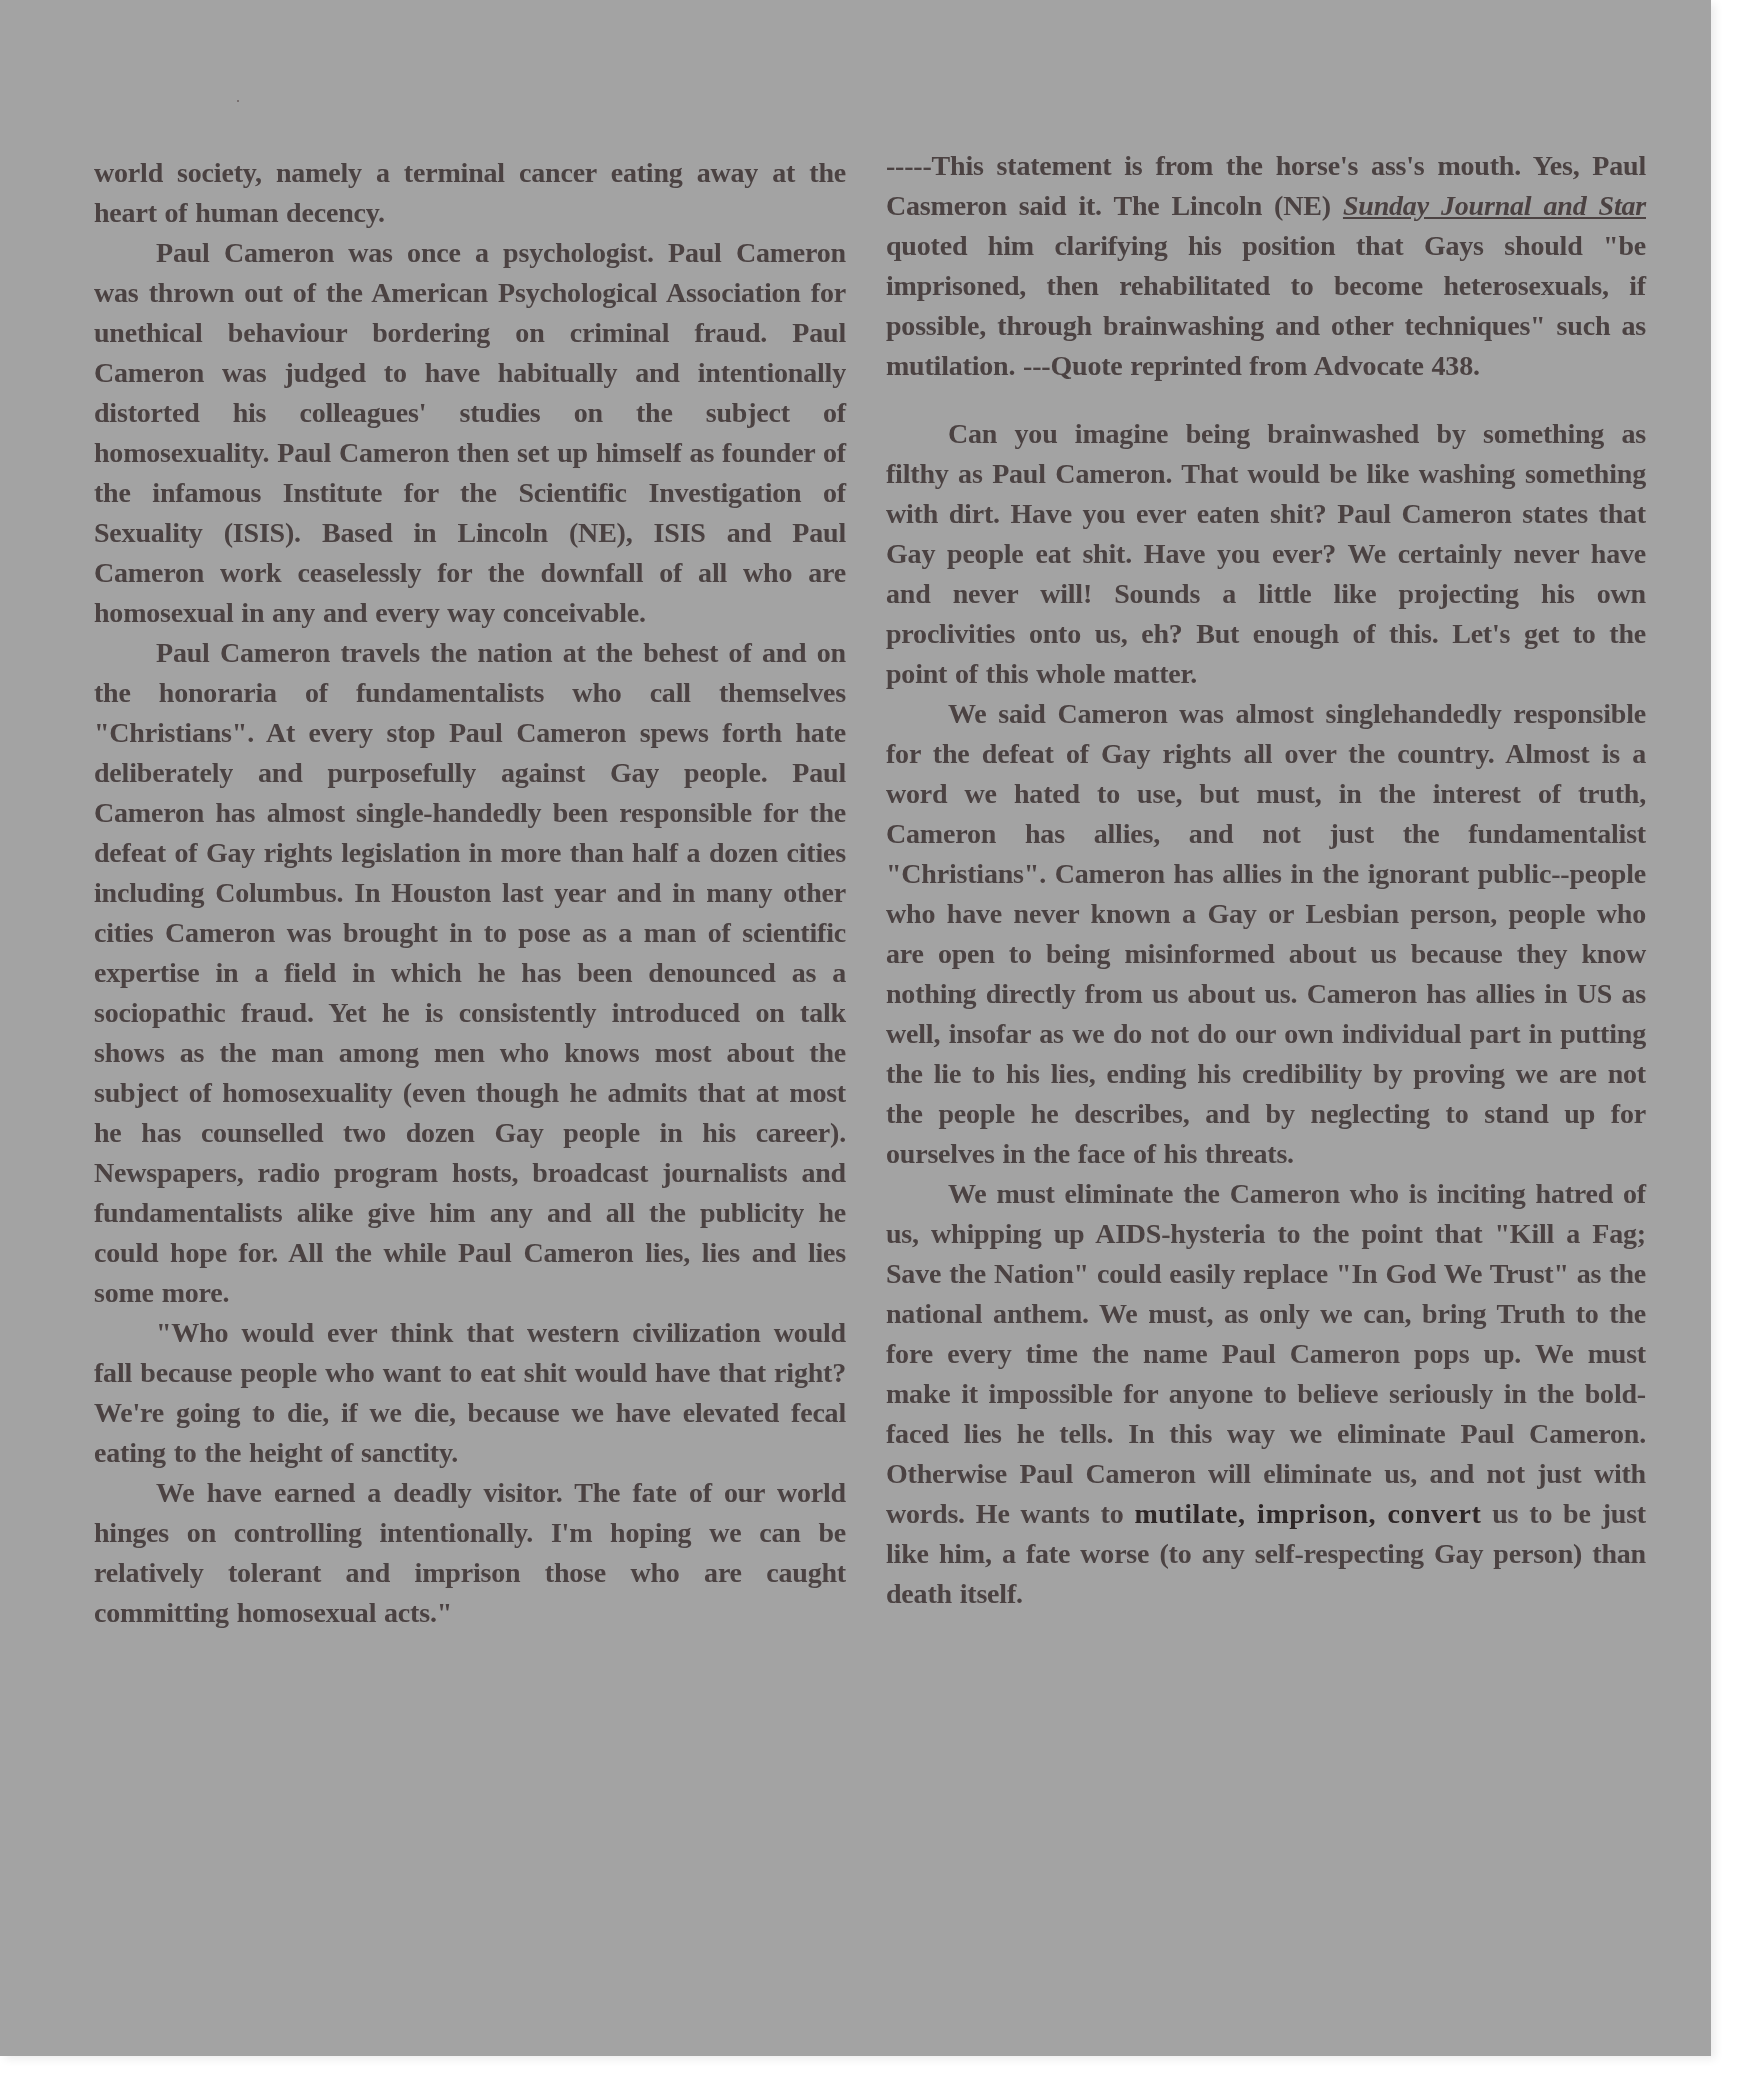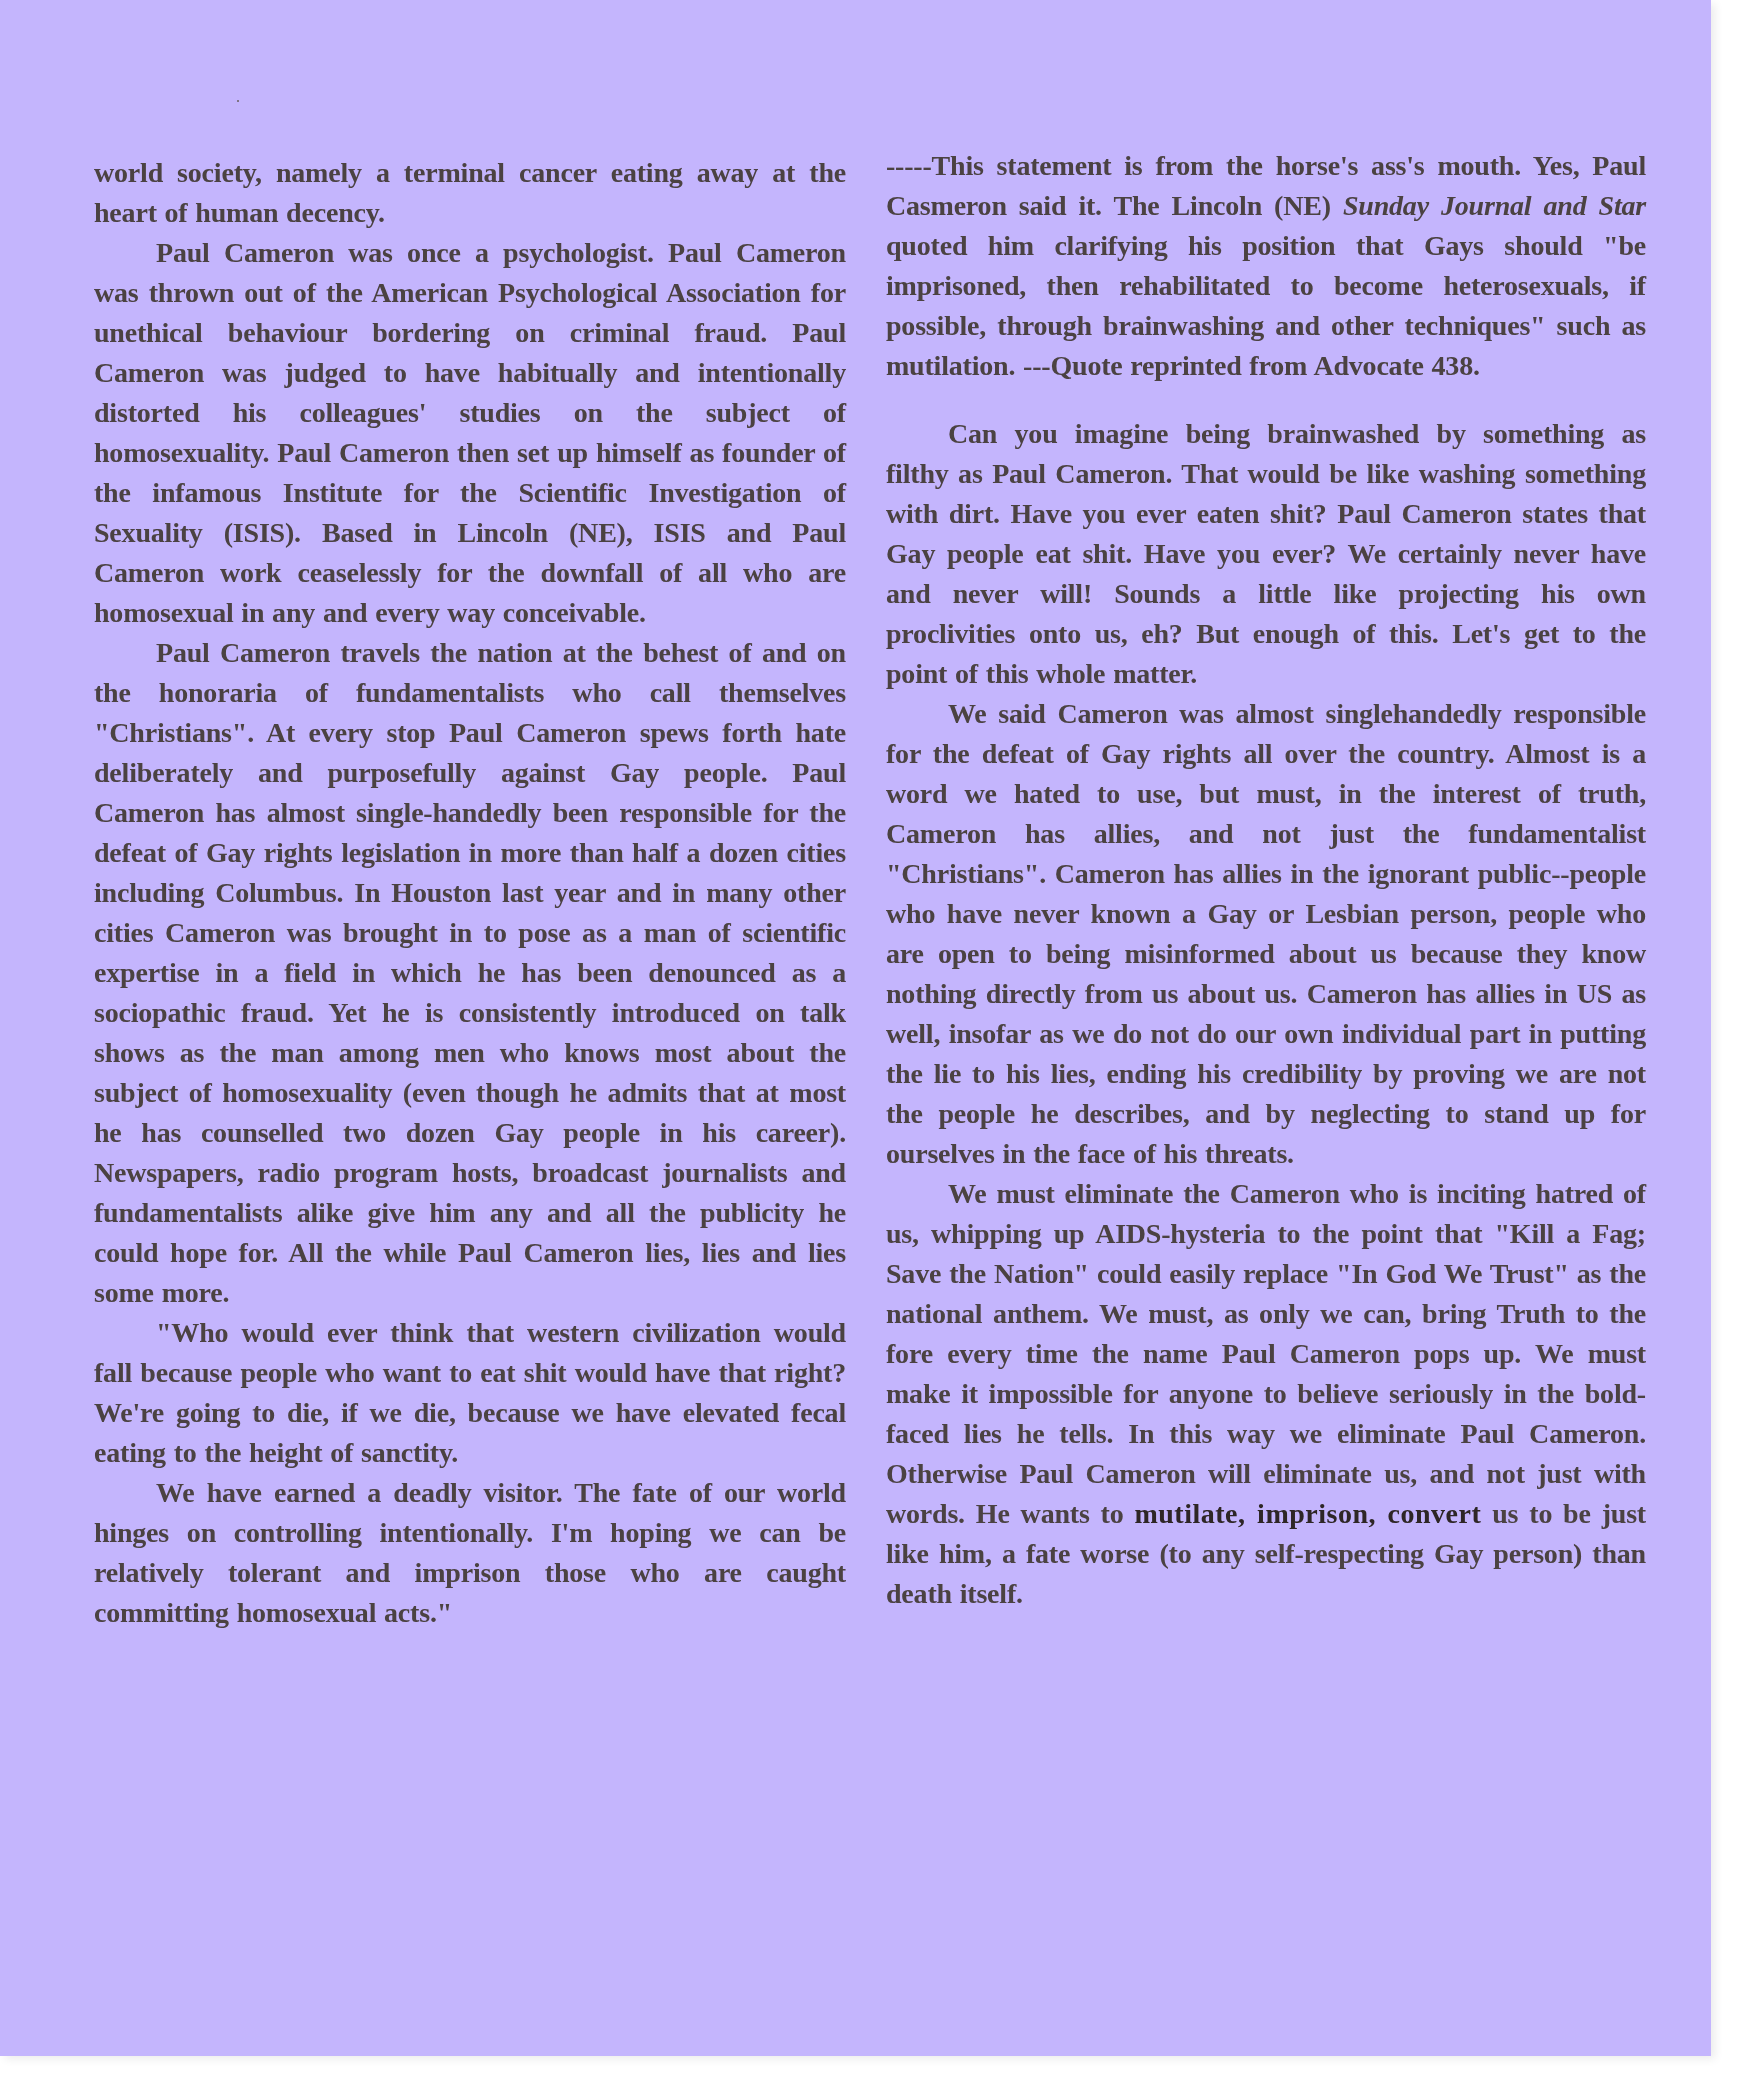--- a/index.html
+++ b/index.html
@@ -12,21 +12,21 @@
     height: 2097px;
     position: relative;
     overflow: hidden;
   }
   .page {
     position: absolute;
     left: 0;
     top: 0;
     width: 1711px;
     height: 2056px;
-    background: #c4b5fd;
+    background: #a3a3a3;
     box-shadow: 4.8px 3.9px 8.7px rgba(0,0,0,0.08);
   }
   .column {
     position: absolute;
     top: 153px;
     font-family: "Liberation Serif", serif;
     font-weight: bold;
     color: #4b4242;
     font-size: 28px;
     line-height: 40px;
@@ -53,20 +53,21 @@
   }
   .column p.gap-before {
     margin-top: 28px;
   }
   .u {
     text-decoration-thickness: 1.9px;
     text-underline-offset: 3.9px;
   }
   .i {
     font-style: italic;
+    text-decoration: underline;
   }
   .heavy {
     font-family: Liberation Serif, serif;
     font-weight: bold;
     letter-spacing: 0.5px;
     color: #2e2626;
   }
   .speck {
     position: absolute;
     width: 1.9px;

